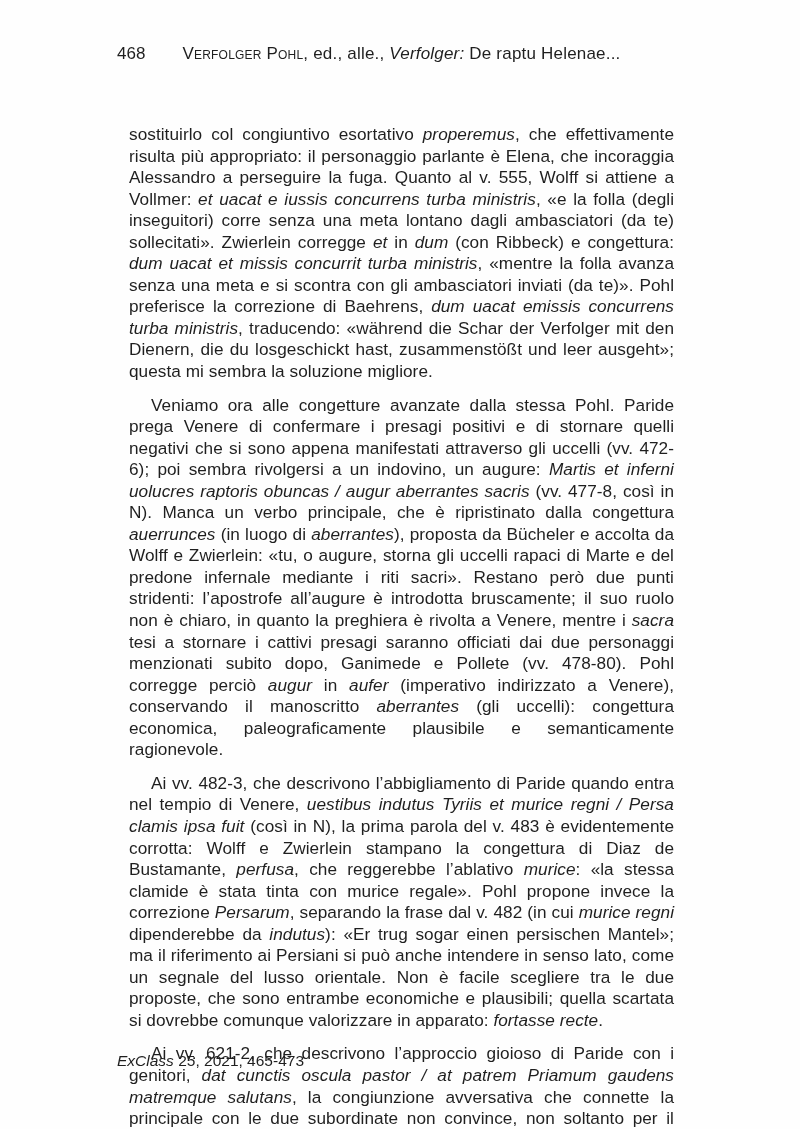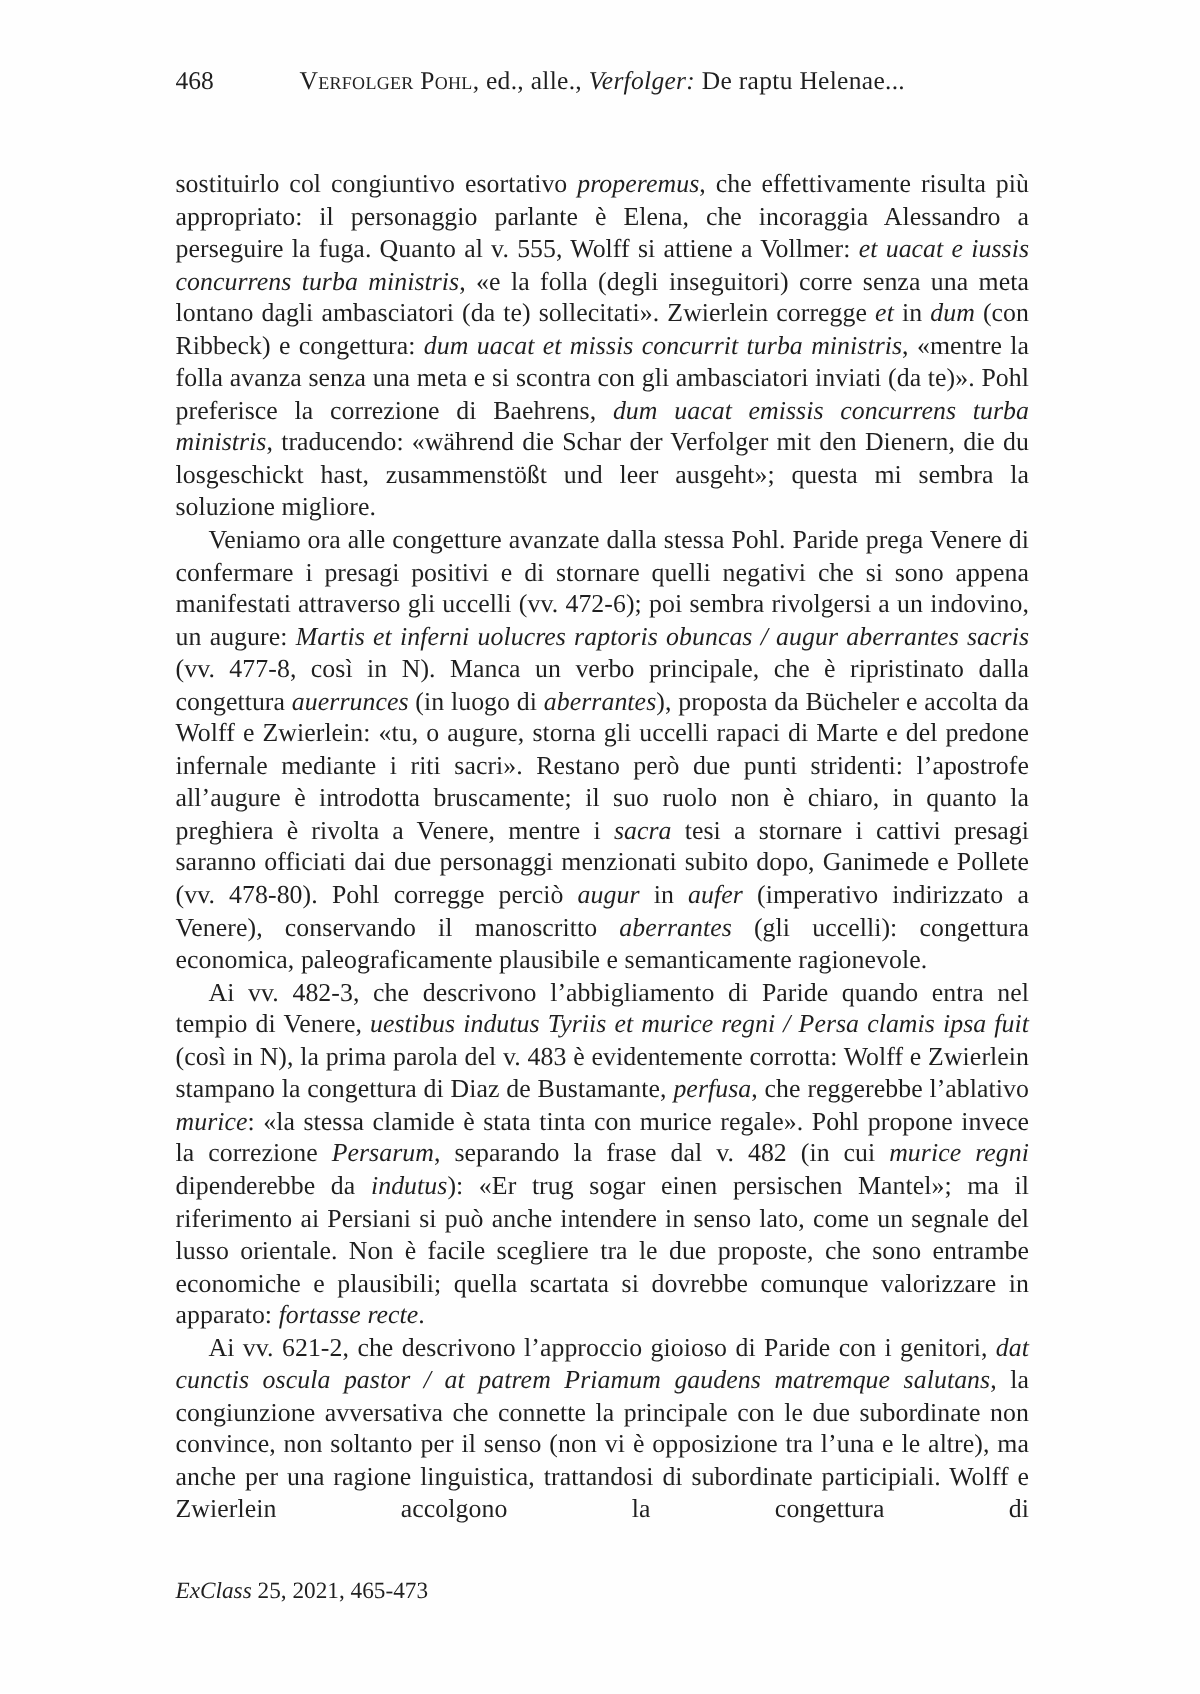--- a/index.html
+++ b/index.html
@@ -8,21 +8,21 @@
     padding: 0;
     background: #ffffff;
   }
   .page {
     position: relative;
     width: 800px;
     height: 1129px;
     margin: 0 auto;
     background: #fefefe;
     color: #1f1f1f;
-    font-family: Liberation Serif, serif;
+    font-family: Liberation Sans, sans-serif;
     overflow: hidden;
   }
   
   .running-header {
     position: absolute;
     top: 44px;
     left: 117px;
     right: 114px;
     font-size: 17px;
     line-height: 20px;
@@ -46,21 +46,21 @@
     position: absolute;
     top: 112px;
     left: 117px;
     right: 114px;
     font-size: 17.2px;
     line-height: 21.55px;
     text-align: justify;
     letter-spacing: 0.05px;
   }
   .body-text p {
-    margin: 0;
+    margin: 12px;
     padding: 0;
     text-indent: 22px;
   }
   .body-text p.noindent { text-indent: 0; }
   .body-text p.jlast { text-align-last: justify; }
 
   
   .running-footer {
     position: absolute;
     top: 1052px;

